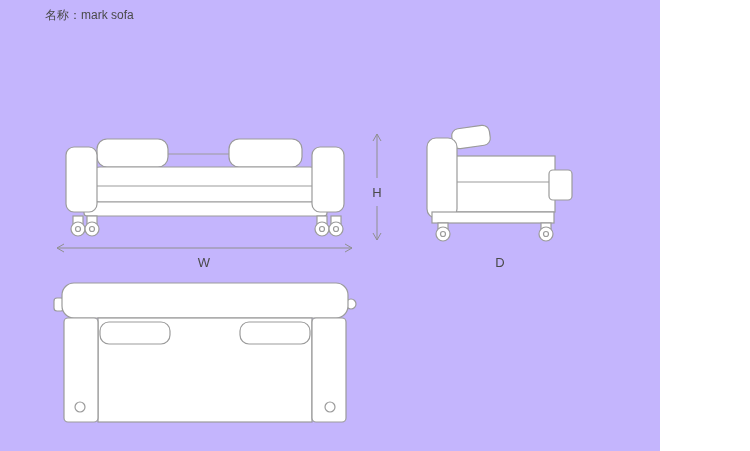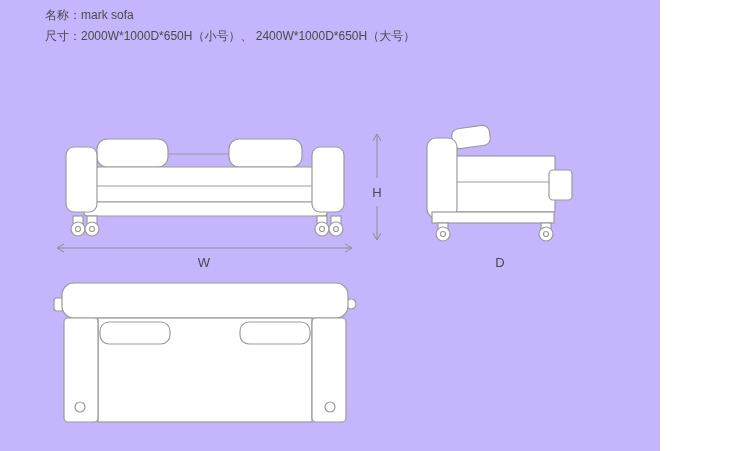--- a/index.html
+++ b/index.html
@@ -27,23 +27,20 @@
   }
 </style>
 </head>
 <body>
 
 <div class="page">
 
   <div class="spec-list">
     <div class="spec-row">
       <span class="spec-label">名称：</span><span class="spec-value">mark sofa</span>
-    </div>
-    <div class="spec-row">
-      <span class="spec-label">尺寸：</span><span class="spec-value">2000W*1000D*650H（小号）、 2400W*1000D*650H（大号）</span>
     </div>
   </div>
 
   <svg class="drawing" width="750" height="341" viewBox="0 0 750 341" xmlns="http://www.w3.org/2000/svg">
 
     <g stroke="#9b9b9b" stroke-width="1.2" fill="#ffffff">
 
       <line x1="165" y1="44" x2="232" y2="44" fill="none"></line>
 
       <rect x="97" y="29" width="71" height="28" rx="10"></rect>

